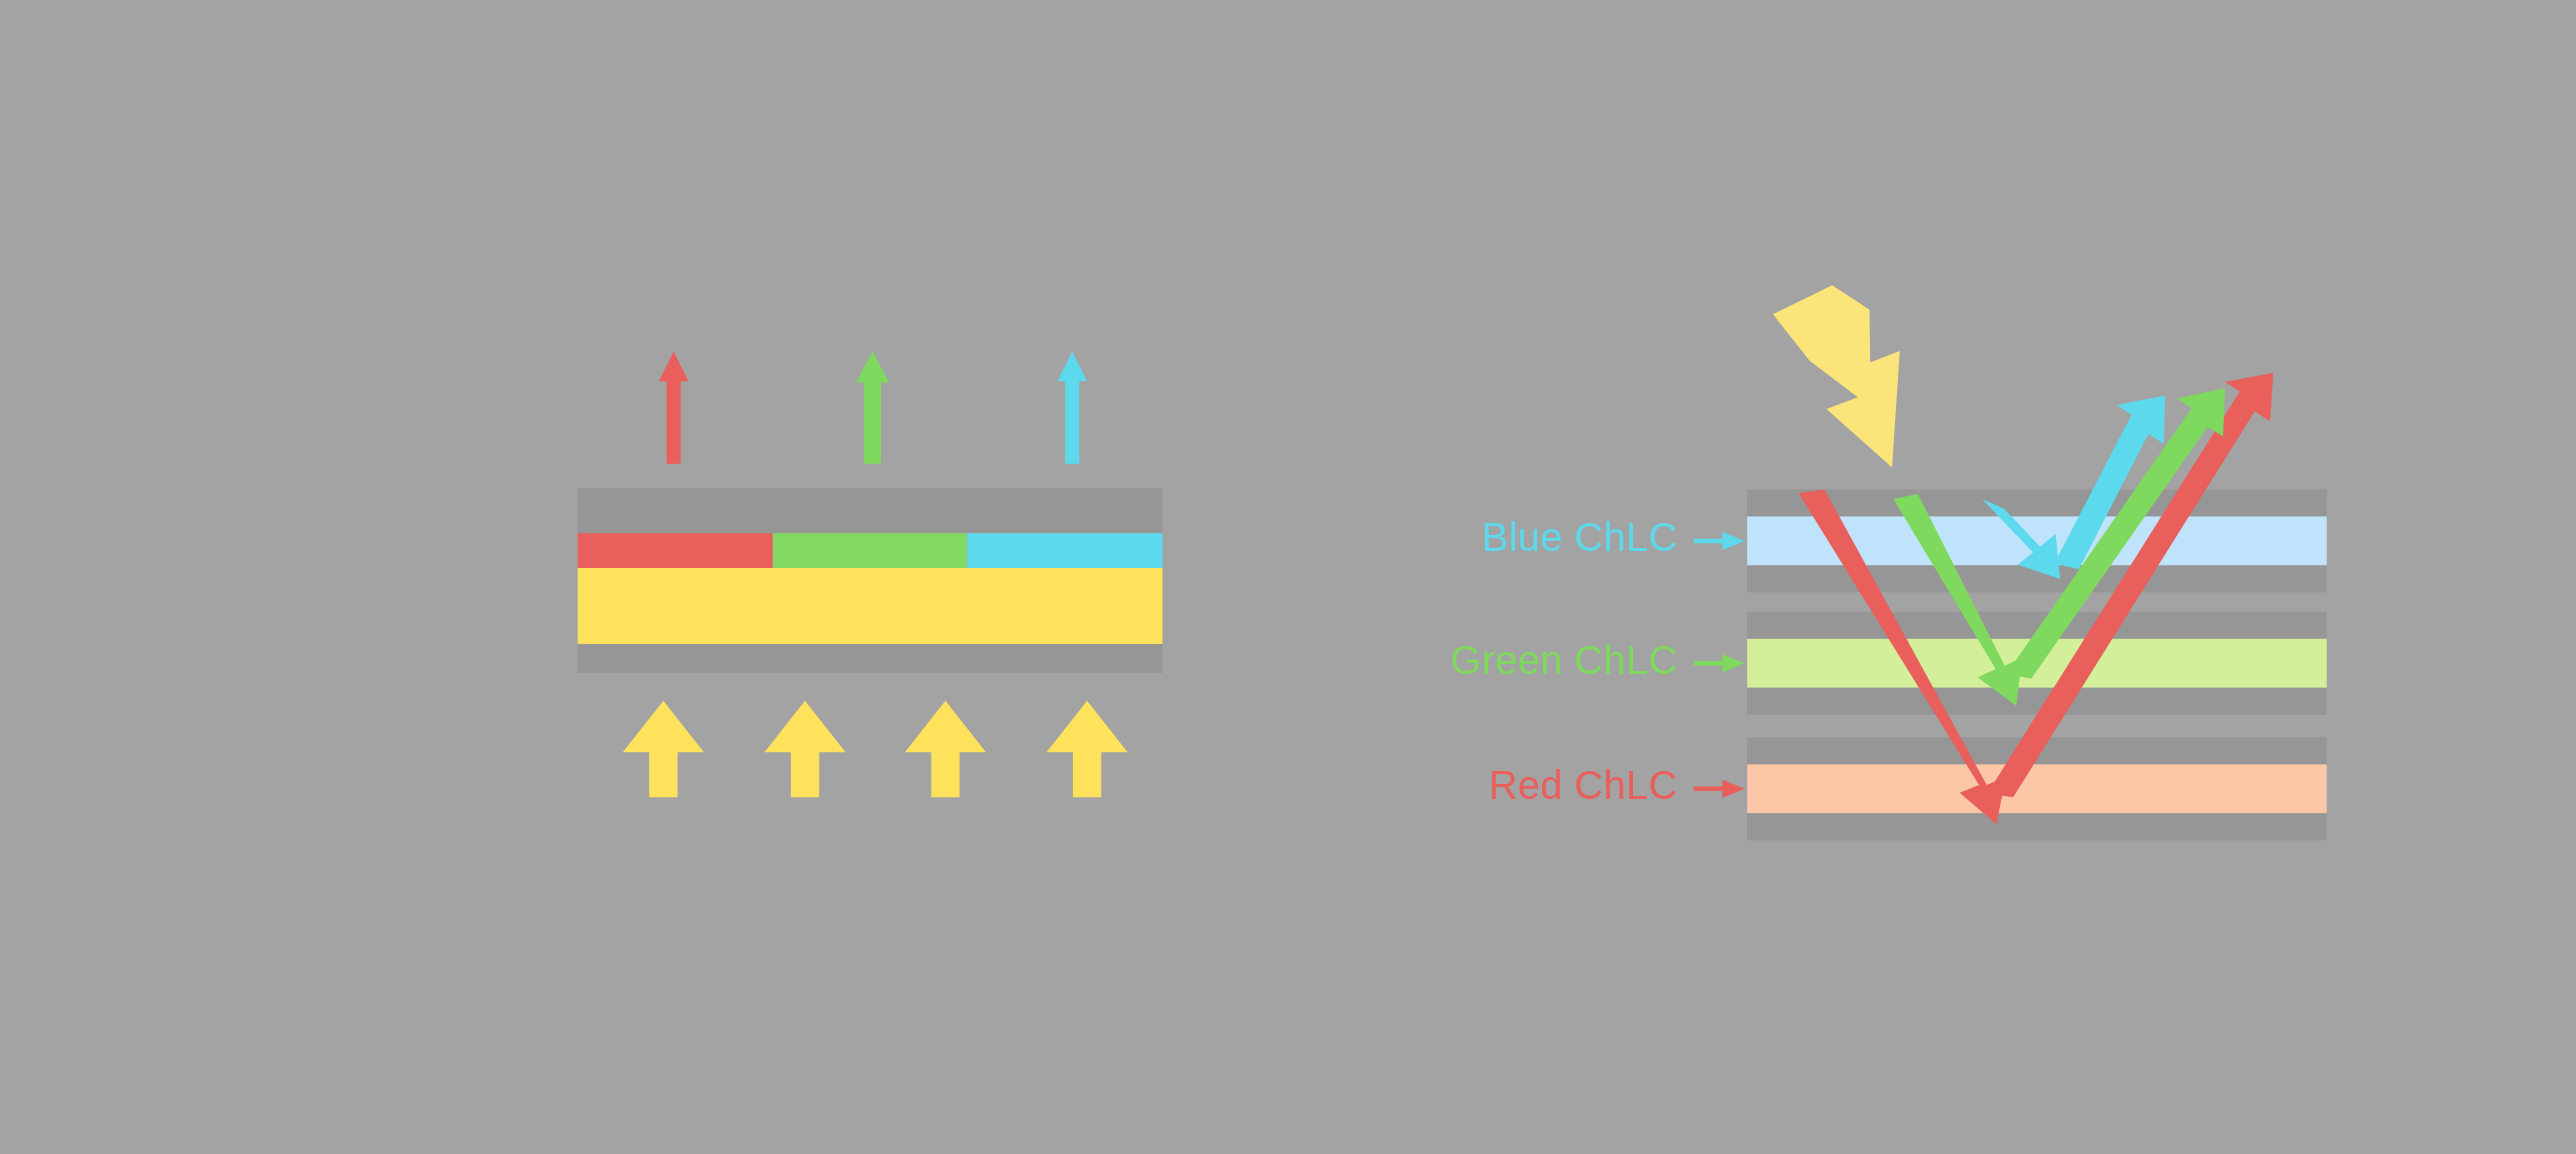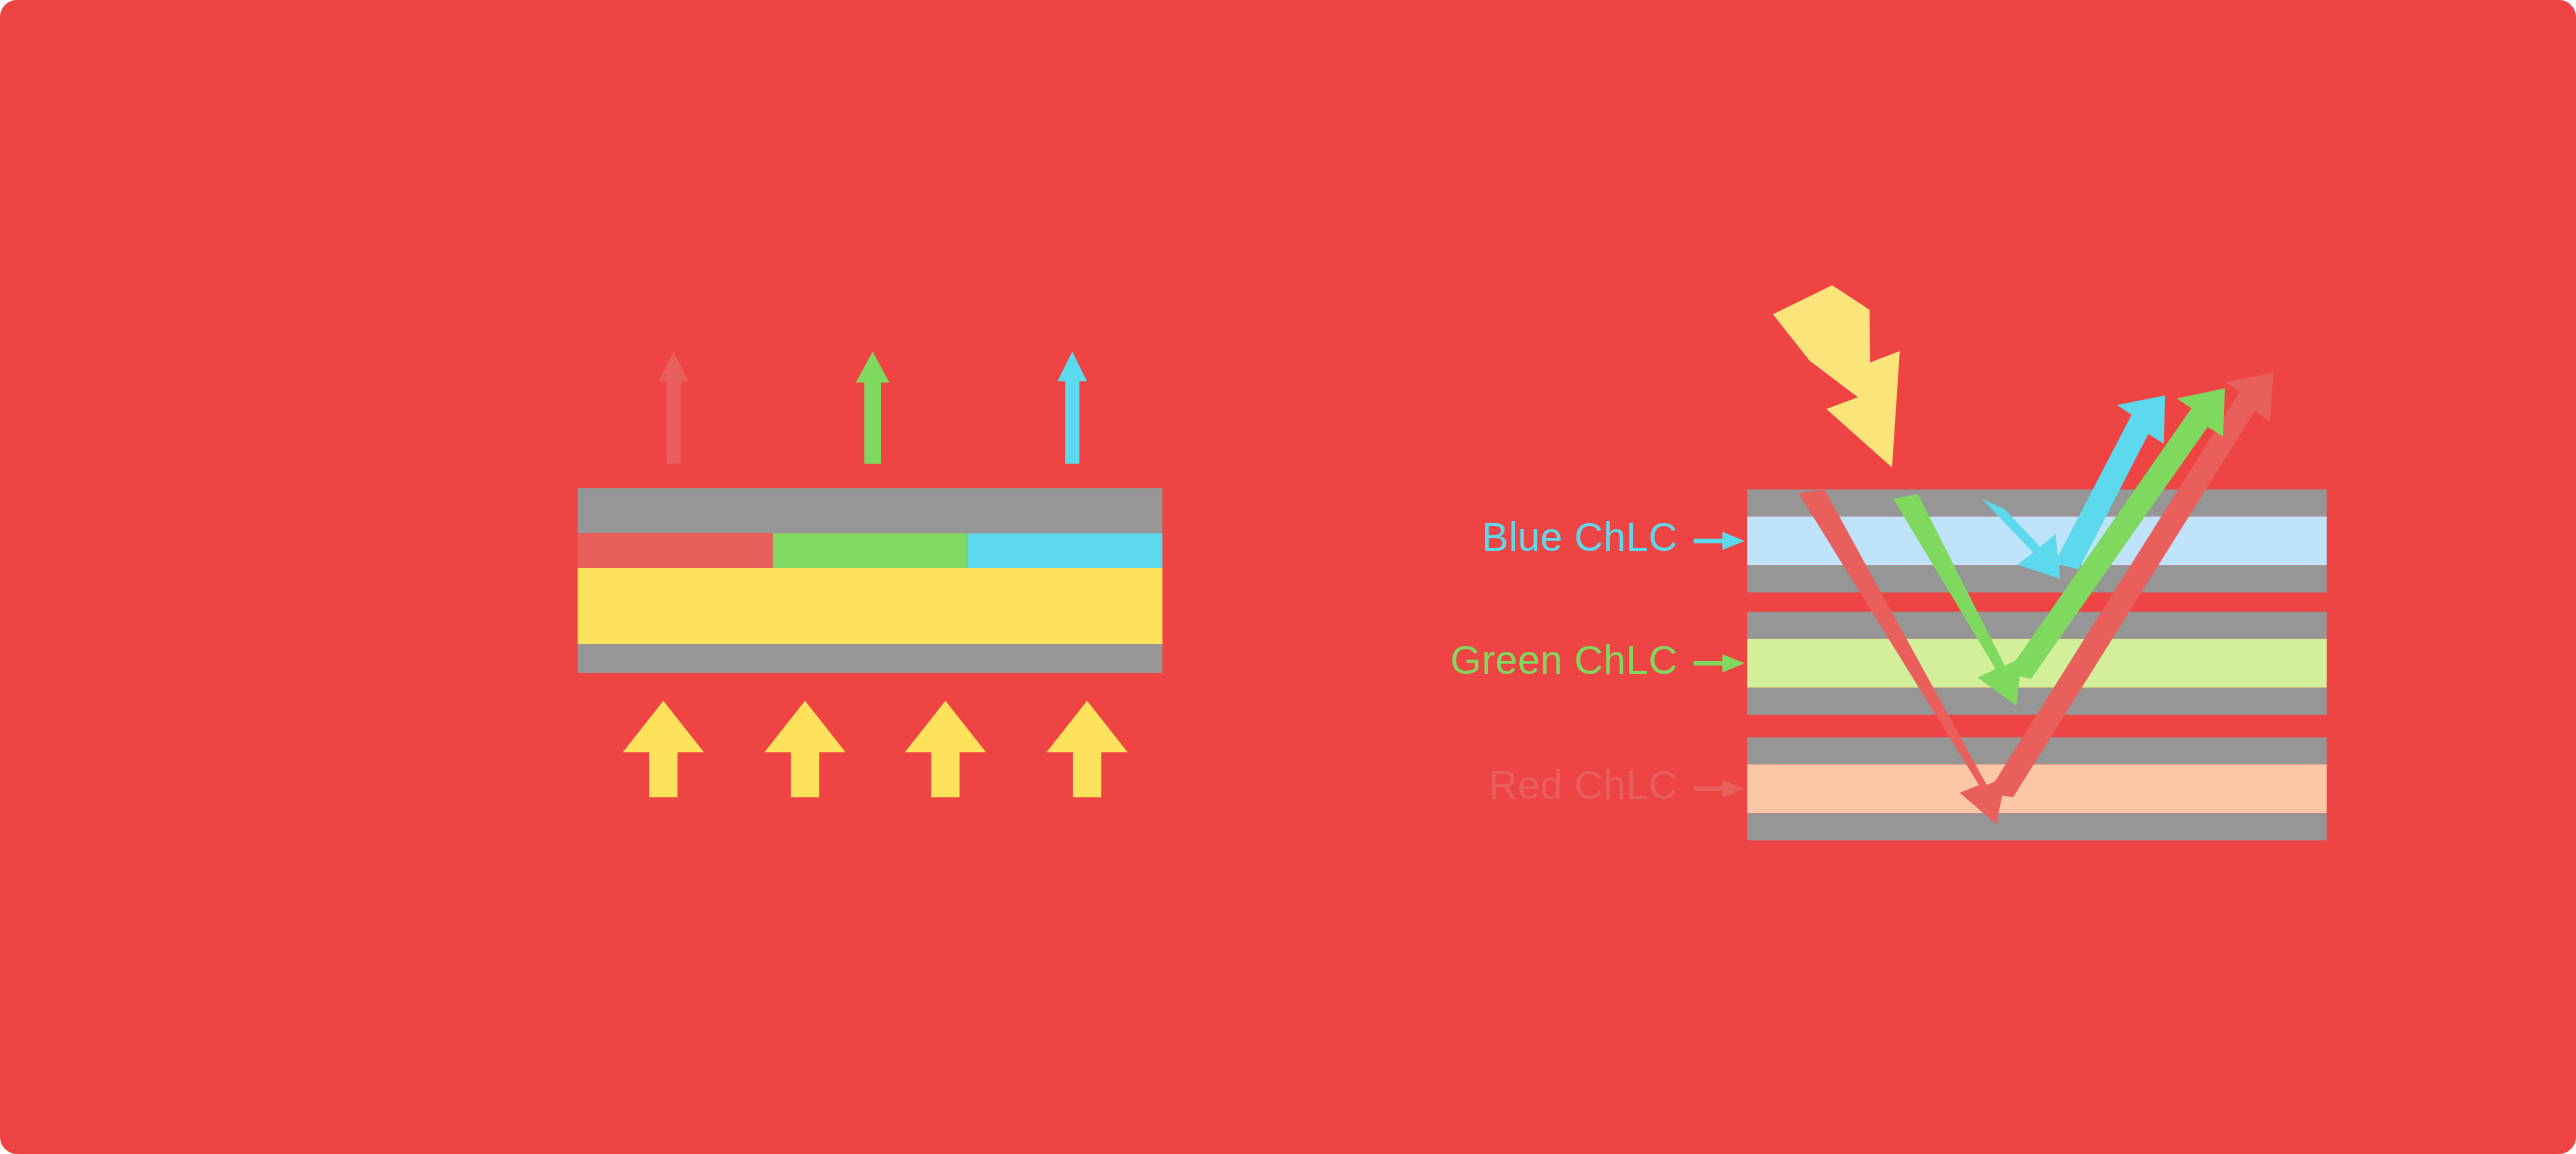--- a/index.html
+++ b/index.html
@@ -10,22 +10,21 @@
   body {
     width: 2576px;
     height: 1154px;
     overflow: hidden;
     font-family: "Liberation Sans", sans-serif;
   }
   #stage {
     position: relative;
     width: 2576px;
     height: 1154px;
-    background: #ef4444;
-    border-radius: 17px;
+    background: #a3a3a3;
   }
   #stage svg {
     position: absolute;
     top: 0;
     left: 0;
     width: 2576px;
     height: 1154px;
   }
   .lbl {
     font-family: "Liberation Sans", sans-serif;

